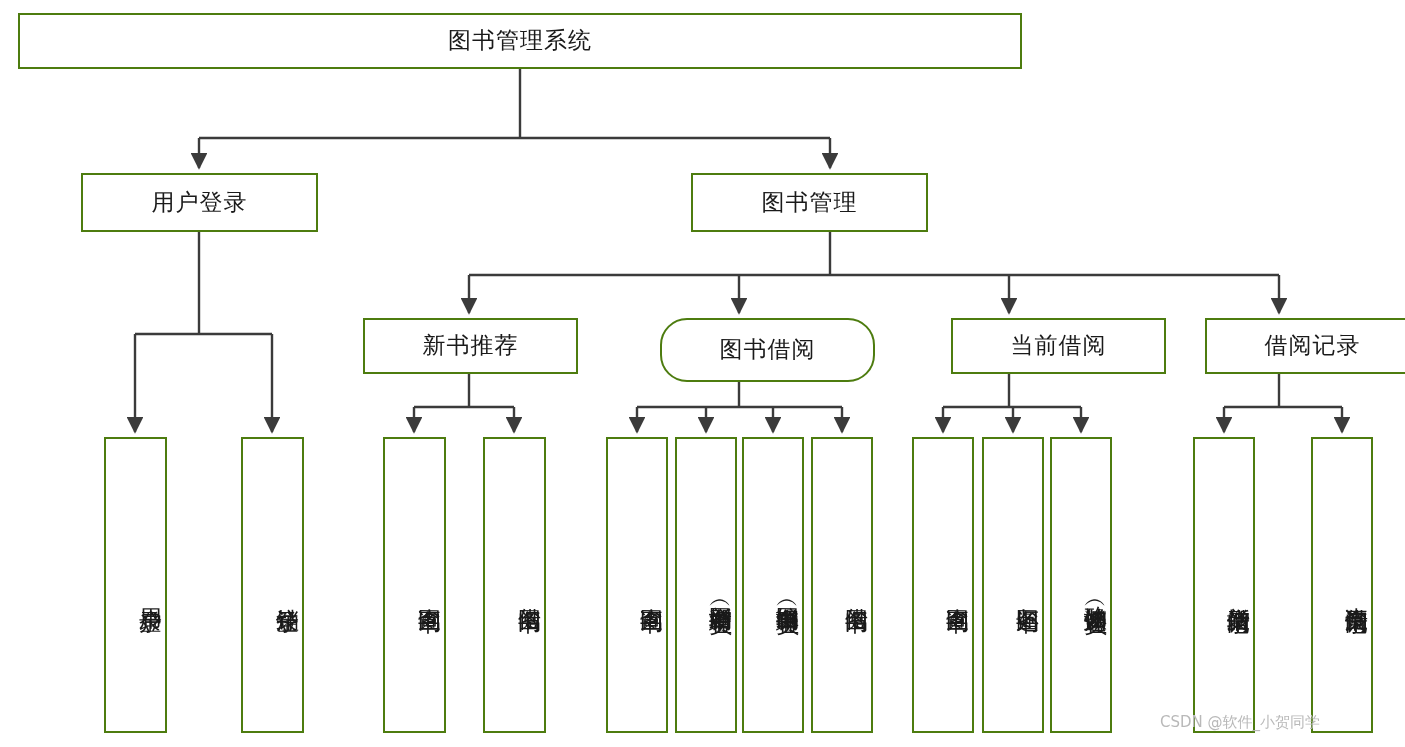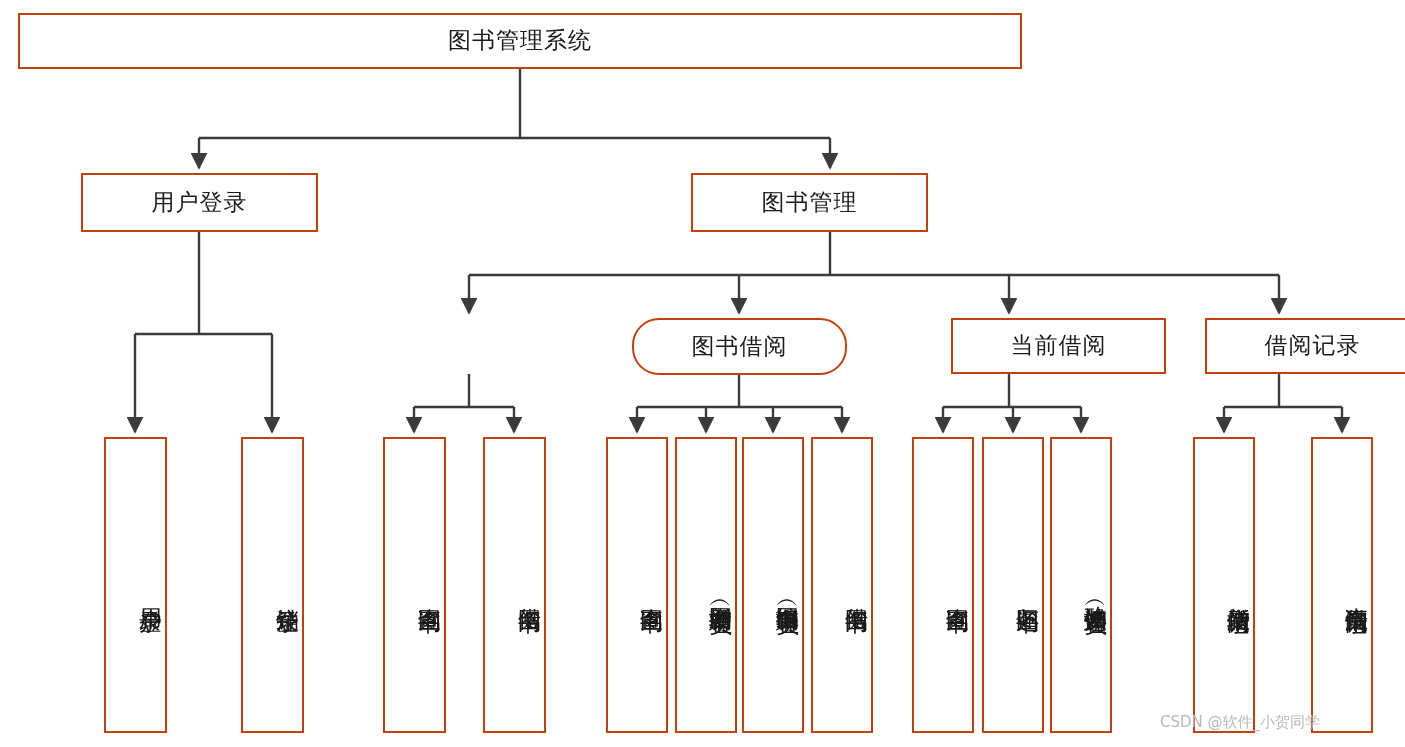--- a/index.html
+++ b/index.html
@@ -22,21 +22,21 @@
     position: absolute;
     left: 0;
     top: 0;
     width: 1405px;
     height: 747px;
     pointer-events: none;
   }
   .node {
     position: absolute;
     box-sizing: border-box;
-    border: 2px solid #c2410c;
+    border: 2px solid #4d7c0f;
     background: #ffffff;
     display: flex;
     align-items: center;
     justify-content: center;
     color: #1a1a1a;
     z-index: 2;
   }
   .node-h {
     font-size: 23px;
     letter-spacing: 1px;
@@ -131,21 +131,24 @@
     <span class="node-label">图书管理系统</span>
   </div>
 
   <div class="node node-h" style="left:81px; top:173px; width:237px; height:59px;">
     <span class="node-label">用户登录</span>
   </div>
   <div class="node node-h" style="left:691px; top:173px; width:237px; height:59px;">
     <span class="node-label">图书管理</span>
   </div>
 
-  <div class="node node-h" style="left:632px; top:318px; width:215px; height:57px;border-radius:27px;">
+  <div class="node node-h" style="left:363px; top:318px; width:215px; height:56px;">
+    <span class="node-label">新书推荐</span>
+  </div>
+  <div class="node node-h" style="left:660px; top:318px; width:215px; height:64px;border-radius:27px;">
     <span class="node-label">图书借阅</span>
   </div>
   <div class="node node-h" style="left:951px; top:318px; width:215px; height:56px;">
     <span class="node-label">当前借阅</span>
   </div>
   <div class="node node-h" style="left:1171px; top:318px; width:215px; height:56px;margin-left:34px;">
     <span class="node-label">借阅记录</span>
   </div>
 
   <div class="node node-v" style="left:104px; top:437px; width:63px; height:296px;">

